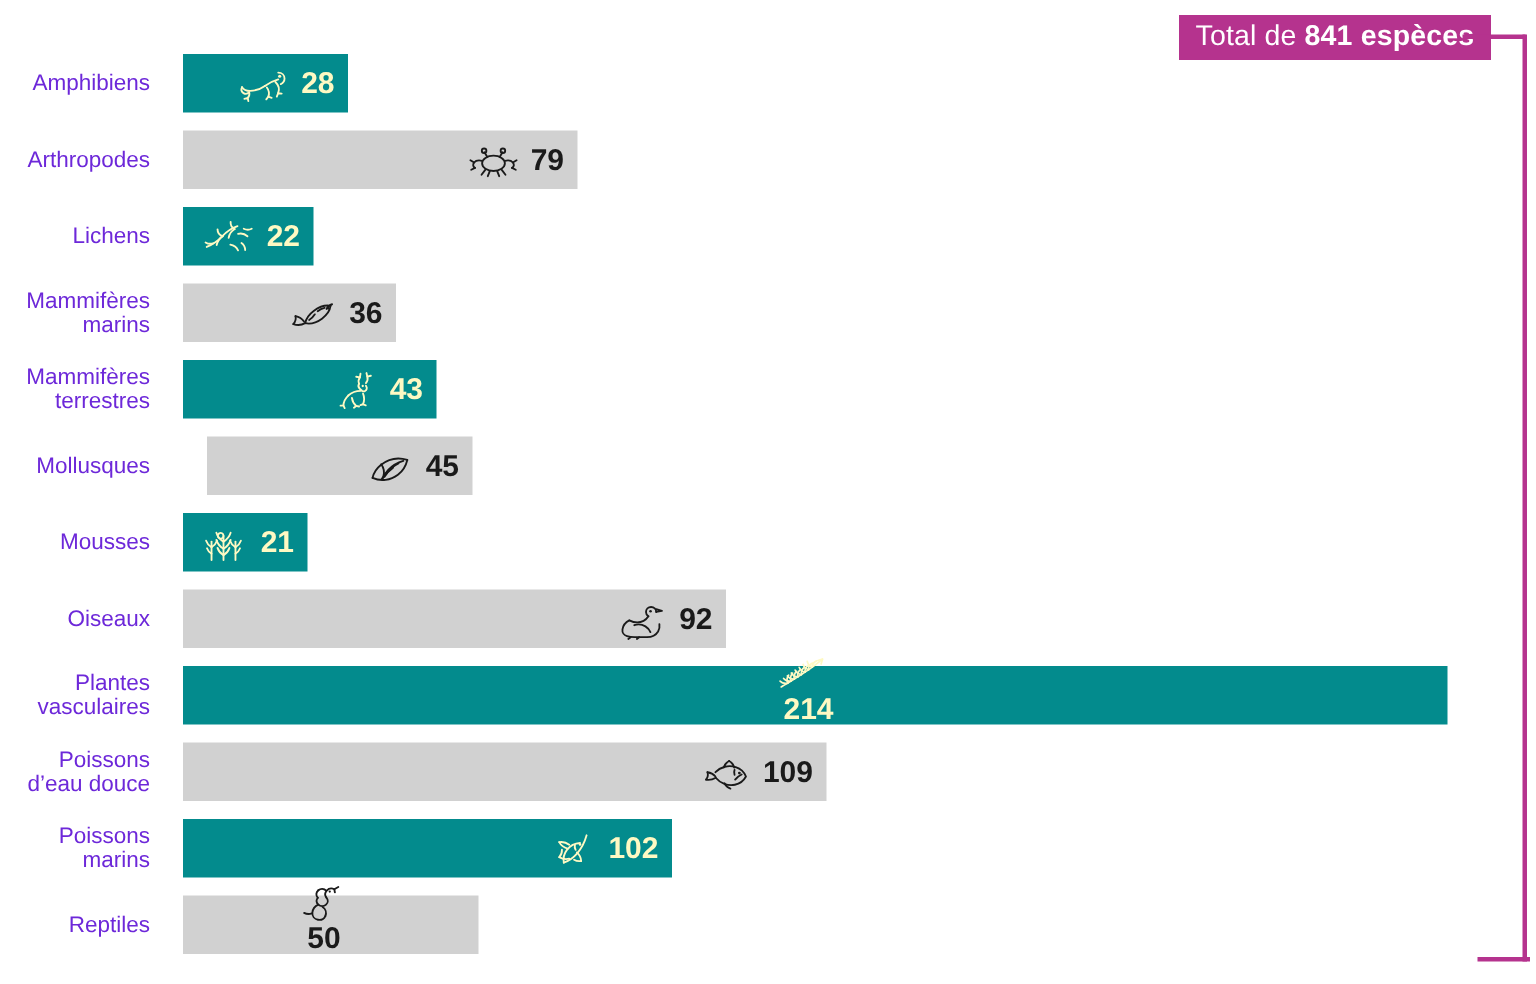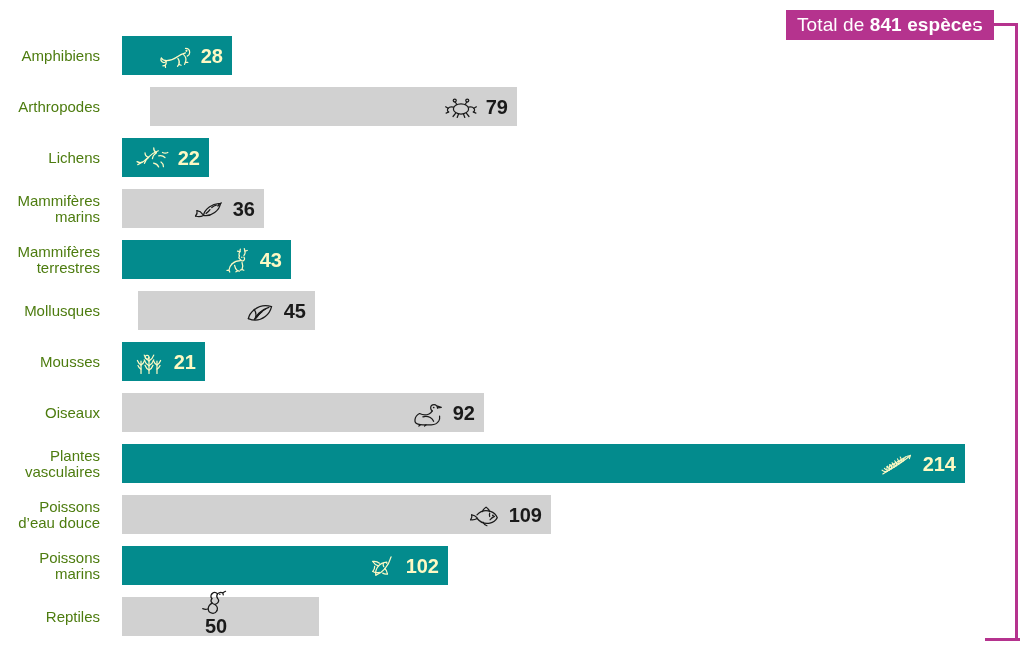--- a/index.html
+++ b/index.html
@@ -87,21 +87,21 @@
     margin-bottom: 12px;
     display: flex;
     align-items: center;
   }
   .row-label {
     width: 100px;
     flex: 0 0 100px;
     text-align: right;
     font-size: 15px;
     line-height: 16px;
-    color: #4d7c0f;
+    color: #6d28d9;
     white-space: pre-line;
     padding-right: 0;
   }
   .bar-area {
     position: relative;
     flex: 1 1 auto;
     height: 39px;
     margin-left: 22px;
   }
   .bar {
@@ -181,21 +181,21 @@
                 </g>
               </svg>
             </span>
             <span class="bar-value">28</span>
           </div>
         </div>
       </div>
       <div class="row">
         <div class="row-label">Arthropodes</div>
         <div class="bar-area">
-          <div class="bar gray" style="width: 367px; margin-left: 28px;">
+          <div class="bar gray" style="width: 263px;">
             <span class="bar-icon">
               <svg viewBox="0 0 40 30">
                 <g fill="none" stroke="currentColor" stroke-width="1.3" stroke-linecap="round" stroke-linejoin="round">
                   <ellipse cx="20" cy="17" rx="8" ry="5.4"></ellipse>
                   <path d="M15.6 12.4l-2-3.2M24.4 12.4l2-3.2"></path>
                   <circle cx="13.4" cy="8.2" r="1.6"></circle>
                   <circle cx="26.6" cy="8.2" r="1.6"></circle>
                   <path d="M12 15.2c-2.4-.6-4.4-.3-5.6 1.2-1.1 1.4-.8 3 .6 3.8"></path>
                   <path d="M6.4 16.4l-2.6-1.6M7 20.2l-2.6 1.3"></path>
                   <path d="M28 15.2c2.4-.6 4.4-.3 5.6 1.2 1.1 1.4.8 3-.6 3.8"></path>
@@ -353,21 +353,21 @@
               </svg>
             </span>
             <span class="bar-value">92</span>
           </div>
         </div>
       </div>
       <div class="row">
         <div class="row-label">Plantes
 vasculaires</div>
         <div class="bar-area">
-          <div class="bar teal" style="width: 843px;">
+          <div class="bar teal" style="width: 843px; flex-direction: column;">
             <span class="bar-icon">
               <svg viewBox="0 0 40 30">
                 <g fill="none" stroke="currentColor" stroke-width="1.2" stroke-linecap="round" stroke-linejoin="round">
                   <path d="M4 25.5C11 21 22 15.5 33 6"></path>
                   <path d="M8.6 22.8c-.8-2.1-.6-4 .6-5.6M10.8 21.4c-.6-2.2-.2-4.1 1.2-5.6M13.2 20c-.5-2.2.1-4.1 1.6-5.5M15.7 18.4c-.4-2.2.3-4 1.9-5.3M18.2 16.8c-.3-2.2.6-4 2.2-5.1M20.7 15.1c-.2-2.2.8-3.9 2.5-4.9M23.2 13.4c-.1-2.2 1-3.8 2.7-4.7M25.8 11.6c0-2.1 1.2-3.6 3-4.4"></path>
                   <path d="M8.6 22.8c-2.1.5-4 0-5.4-1.4M10.8 21.4c-2.1.3-3.9-.4-5.1-1.9M13.2 20c-2.1.1-3.8-.7-4.9-2.3M15.7 18.4c-2.1-.1-3.7-1.1-4.6-2.7M18.2 16.8c-2.1-.3-3.6-1.4-4.4-3.1M20.7 15.1c-2-.4-3.4-1.7-4.1-3.4M23.2 13.4c-2-.6-3.3-2-3.8-3.8M25.8 11.6c-1.9-.7-3.1-2.2-3.5-4"></path>
                   <path d="M33 6l-1 3.4M33 6l-3.3.9"></path>
                 </g>
               </svg>
             </span>

